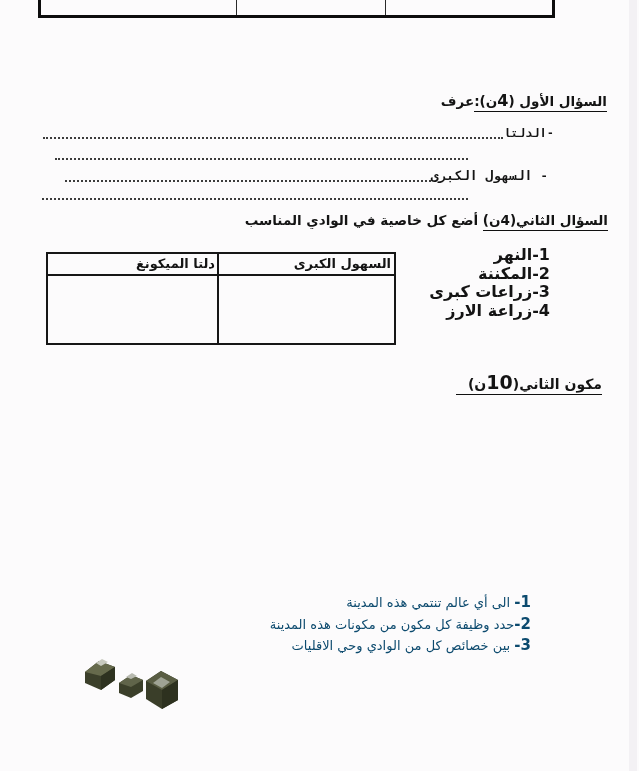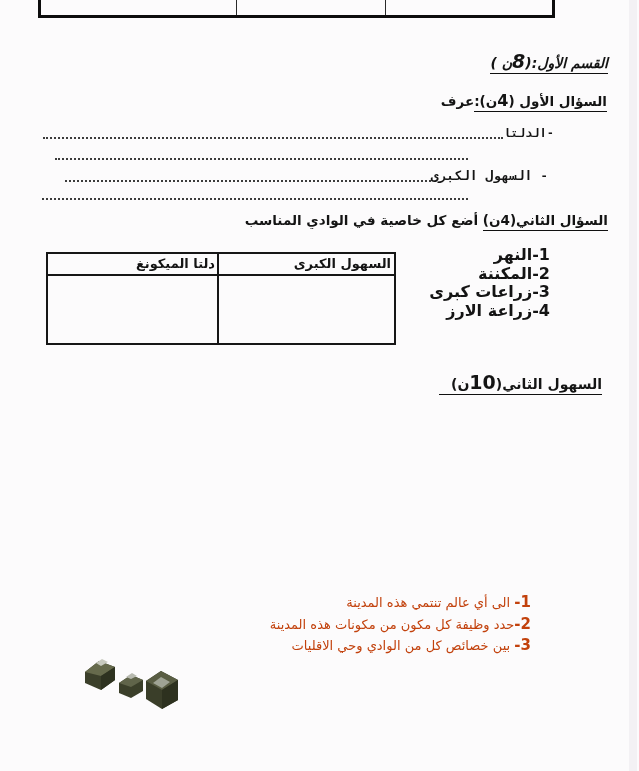--- a/index.html
+++ b/index.html
@@ -44,40 +44,37 @@
   .match-table { position:absolute; left:46px; top:252px; width:346px; height:89px;
                  border:2px solid #161616; direction:rtl; }
   .mt-vline { position:absolute; left:169px; top:0; bottom:0; width:1.5px; background:#161616; }
   .mt-hline { position:absolute; left:0; right:0; top:20px; height:2px; background:#161616; }
   .mt-cell { position:absolute; top:0; height:20px; line-height:20px; text-align:right;
              font-weight:bold; font-size:13px; }
   .mt-cell.c1 { right:3px; width:175px; }  
   .mt-cell.c2 { left:0;  width:167px; }  
 
   .bottom-list { position:absolute; right:108px; top:592px; direction:rtl; text-align:right;
-                 font-size:13px; line-height:21.5px; color:#c2410c; white-space:nowrap; }
+                 font-size:13px; line-height:21.5px; color:#0c4a6e; white-space:nowrap; }
   .bnum { font-weight:bold; font-size:15px; }
 
   .figure { position:absolute; left:82px; top:650px; }
 </style>
 </head>
 <body>
 
 <div class="page">
 
   <div class="edge-strip"></div>
 
   <div class="top-table">
     <div class="tsep s1"></div>
     <div class="tsep s2"></div>
   </div>
 
-  <div class="h1 rtl">
-    <span class="u"><span>القسم الأول:(</span><span class="big">8</span><span>ن )</span></span>
-  </div>
 
   <div class="h2 rtl">
     <span class="u"><span>السؤال الأول (</span><span class="mid">4</span><span>ن):</span></span><span>عرف</span>
   </div>
 
   <div class="def-row r1">
     <span class="def-label">-الدلتا</span>
     <span class="def-dots"></span>
   </div>
   <div class="def-row r2">
@@ -103,21 +100,21 @@
   </div>
 
   <div class="match-table">
     <div class="mt-cell c1">السهول الكبرى</div>
     <div class="mt-cell c2">دلتا الميكونغ</div>
     <div class="mt-hline"></div>
     <div class="mt-vline"></div>
   </div>
 
   <div class="h4 rtl">
-    <span class="u"><span>السهول الثاني(</span><span class="big">10</span><span>ن)</span></span>
+    <span class="u"><span>مكون الثاني(</span><span class="big">10</span><span>ن)</span></span>
   </div>
 
   <div class="bottom-list">
     <div><span class="bnum">1-</span><span> الى أي عالم تنتمي هذه المدينة</span></div>
     <div><span class="bnum">2-</span><span>حدد وظيفة كل مكون من مكونات هذه المدينة</span></div>
     <div><span class="bnum">3-</span><span> بين خصائص كل من الوادي وحي الاقليات</span></div>
   </div>
 
   <svg class="figure" width="100" height="62" viewBox="0 0 100 62" aria-hidden="true">
 

